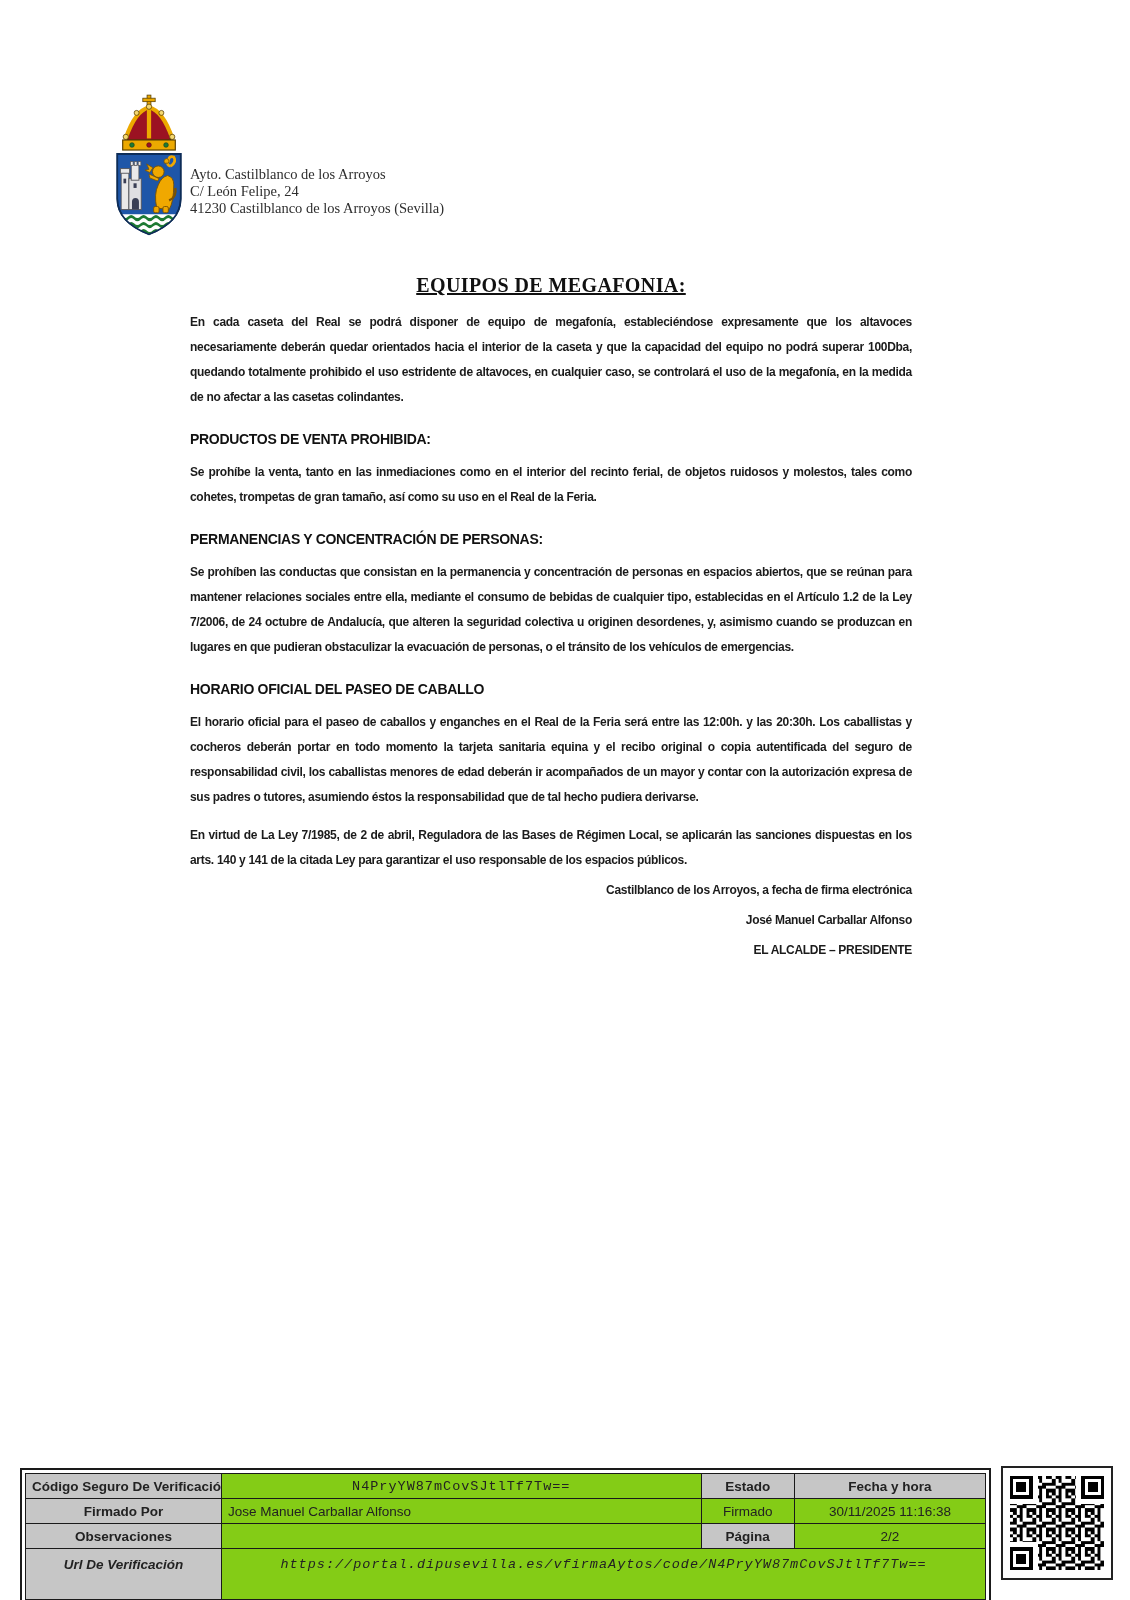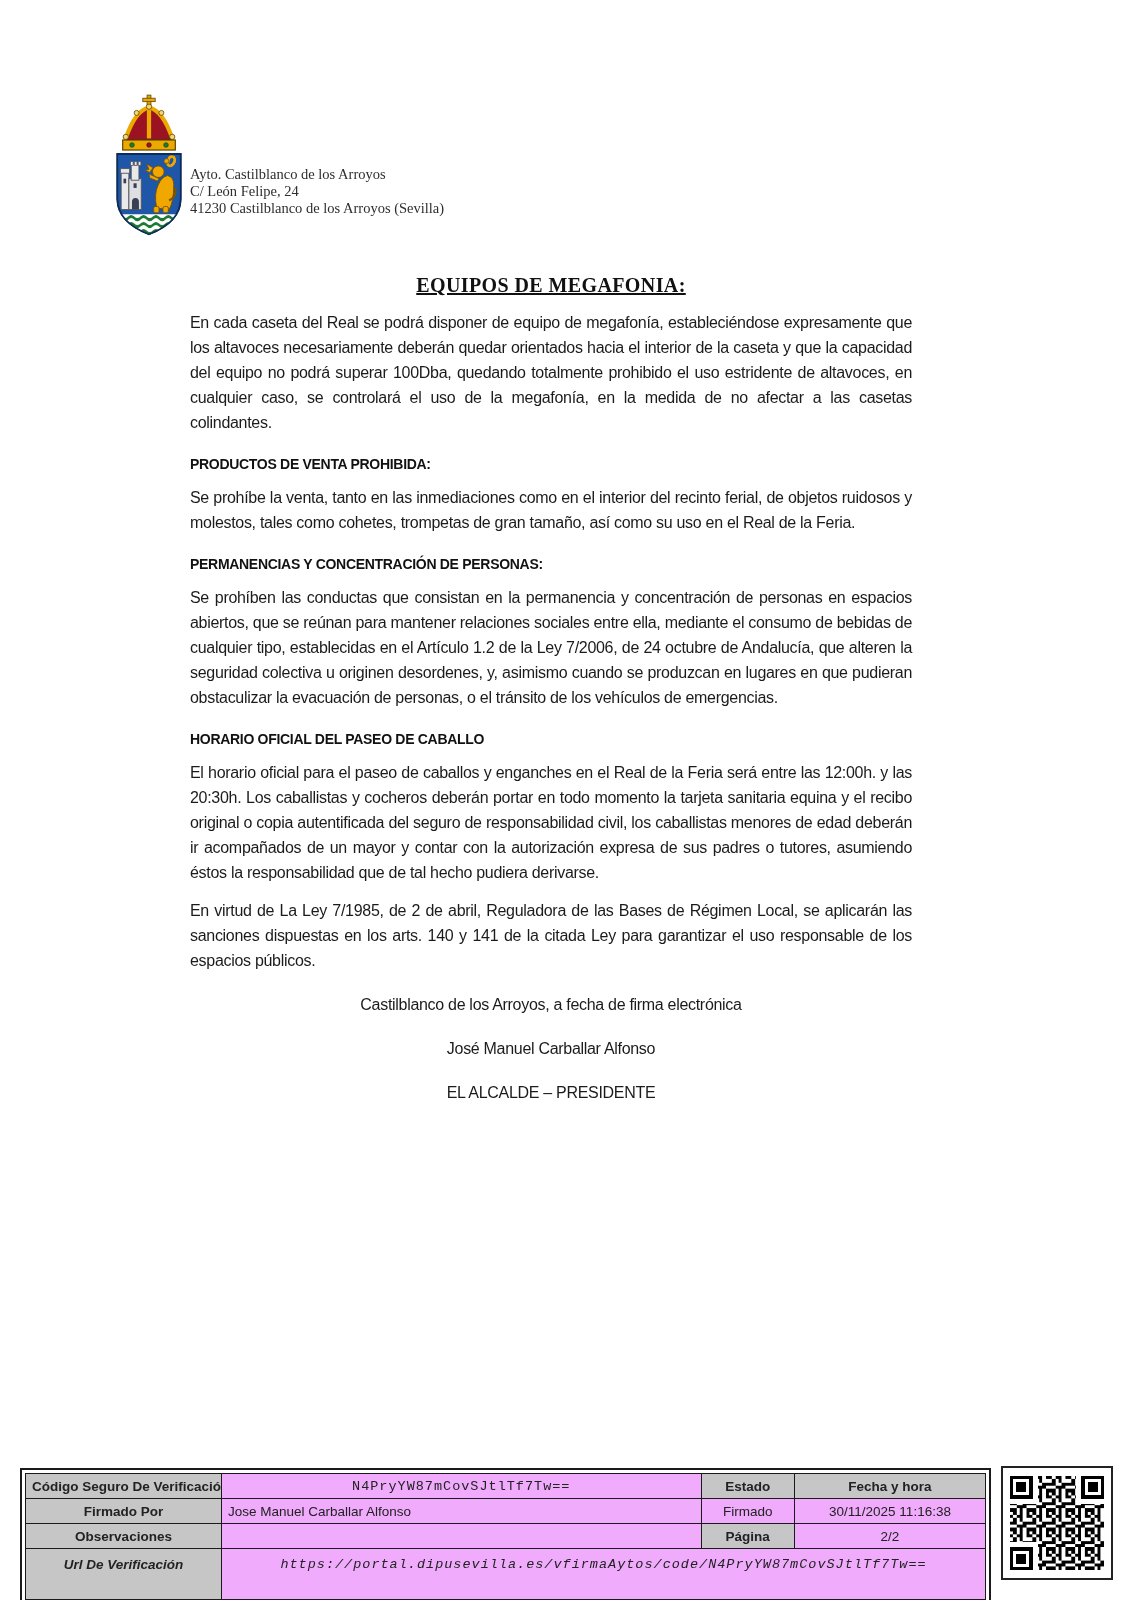--- a/index.html
+++ b/index.html
@@ -18,53 +18,53 @@
     position:absolute;left:190px;top:166px;
     font-family:"Liberation Serif",serif;
     font-size:14.5px;line-height:17px;color:#2e2e2e;
   }
   
   .content{
     position:absolute;left:190px;top:268px;width:722px;
   }
   .content p{
     margin:13px 0 0 0;
-    font-size:16px;font-weight:400;line-height:25px;
+    font-size:12px;font-weight:700;line-height:25px;
     letter-spacing:-0.3px;
     text-align:justify;
   }
   h2.hserif{
     margin:6px 0 0 0;
     font-family:"Liberation Serif",serif;
     font-size:20px;font-weight:700;letter-spacing:.4px;
     text-decoration:underline;color:#111;text-align:center;
   }
   h3.hsans{
     margin:21px 0 0 0;
     font-size:14px;font-weight:700;letter-spacing:-0.3px;
     color:#111;
   }
-  .content p.center{text-align:center;margin-top:19px;}
+  .content p.center{text-align:right;margin-top:5px;}
   .content p.legal{margin-top:13px;}
   
   .vtable-wrap{
     position:absolute;left:20px;top:1468px;width:971px;
     border:2px solid #1a1a1a;padding:3px;box-sizing:border-box;
     background:#fff;
   }
   table.vtable{border-collapse:collapse;width:100%;table-layout:fixed;}
   table.vtable td{
     border:1.4px solid #1a1a1a;
     font-size:13.5px;line-height:15px;
     padding:2px 6px;height:20px;
     overflow:hidden;white-space:nowrap;
     vertical-align:middle;color:#222;
   }
   td.lbl{background:#c6c6c6;font-weight:700;text-align:center;}
-  td.val{background:#f0abfc;font-weight:400;}
+  td.val{background:#84cc16;font-weight:400;}
   td.c{text-align:center;}
   td.mono{font-family:"Liberation Mono",monospace;font-size:13px;letter-spacing:1px;}
   tr.urlrow td{height:40px;vertical-align:top;padding-top:8px;font-style:italic;}
   
   .qr-box{
     position:absolute;left:1001px;top:1466px;width:112px;height:114px;
     border:2px solid #222;box-sizing:border-box;background:#fff;
     display:flex;align-items:center;justify-content:center;
   }
   .qr-box svg{width:94px;height:94px;}

